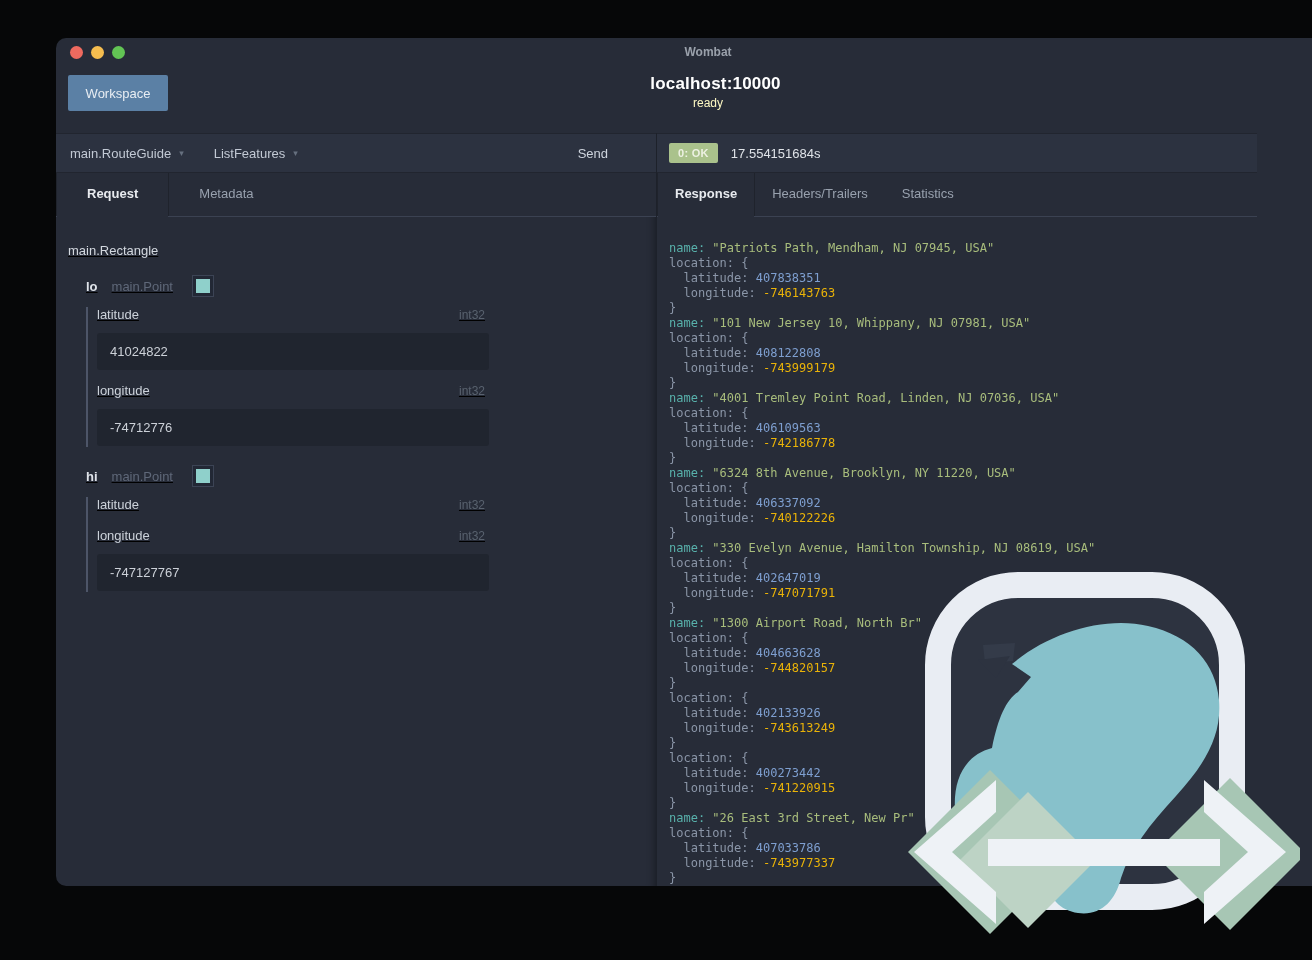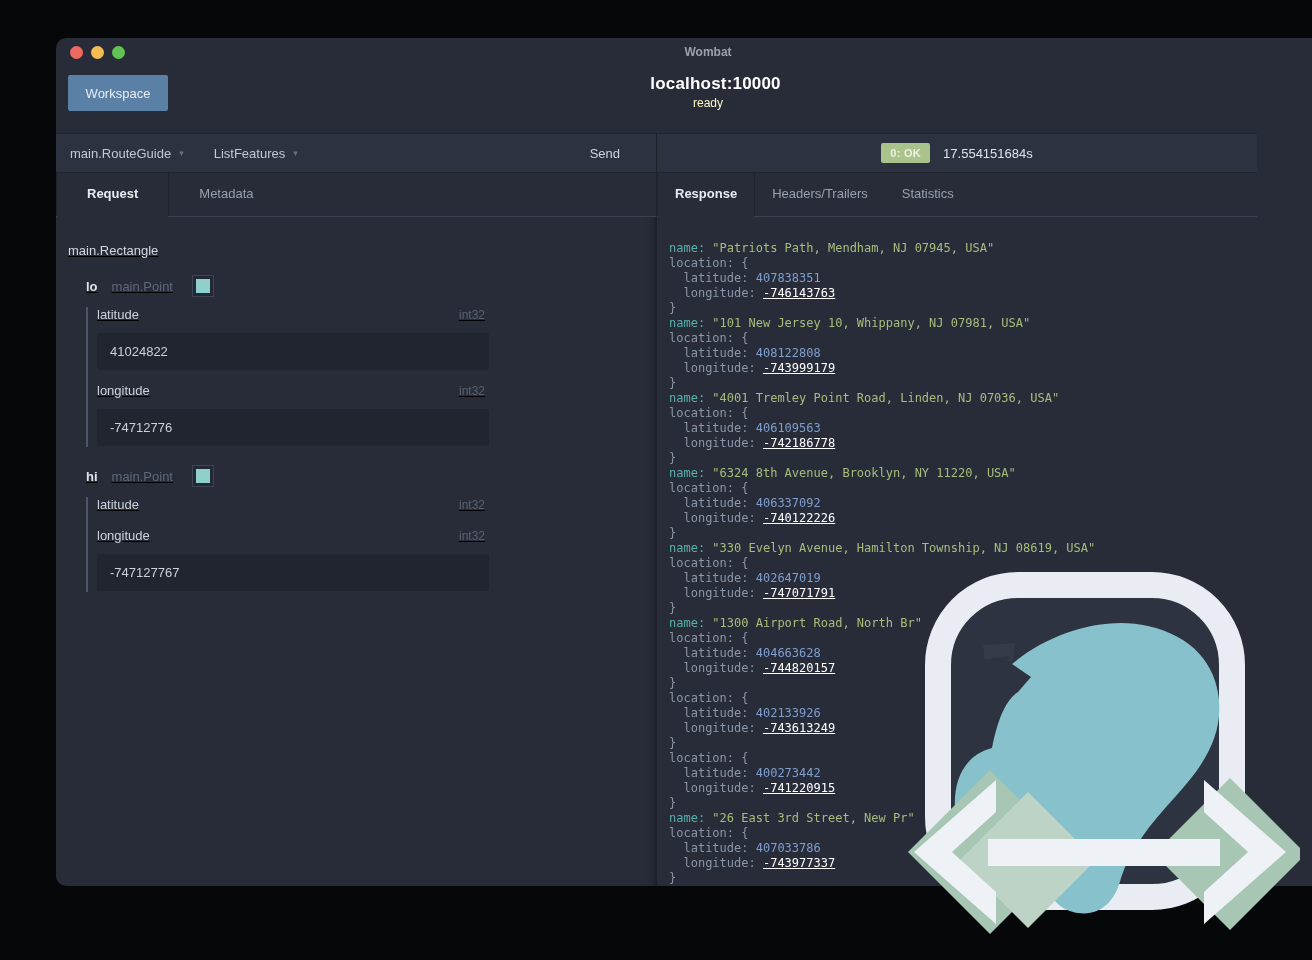--- a/index.html
+++ b/index.html
@@ -28,21 +28,21 @@
   .main{flex:1 1 auto;display:flex;min-height:0;}
   .panel{width:600px;display:flex;flex-direction:column;min-height:0;}
   .panel.right{border-left:1px solid #1d212a;}
   .panel.left{box-shadow:inset -9px 0 10px -9px rgba(0,0,0,.45);}
 
   .toolbar{height:38px;flex:0 0 auto;background:#2c3240;border-top:1px solid #21252f;
            border-bottom:1px solid #21252f;display:flex;align-items:center;padding:0 14px;
            font-size:13px;color:#c2c9d4;}
   .toolbar .chev{font-size:9px;color:#66707f;margin-left:8px;}
   .toolbar .method{margin-left:30px;}
-  .toolbar .send{margin-left:auto;margin-right:22px;color:#ced4dd;cursor:pointer;}
+  .toolbar .send{margin-left:auto;margin-right:34px;color:#ced4dd;cursor:pointer;}
 
   .tabs{height:43px;flex:0 0 auto;display:flex;border-bottom:1px solid #3b4252;background:#272c38;}
   .tab{line-height:42px;padding:0 30px;font-size:13px;color:#98a1ae;cursor:pointer;position:relative;}
   .tabs.rtabs .tab{padding:0 17px;}
   .tab.active{color:#e8ebef;font-weight:bold;background:#272c38;
               border-left:1px solid #1f232c;border-right:1px solid #1f232c;}
   .tab.active::after{content:"";position:absolute;left:0;right:0;bottom:-1px;height:1px;background:#272c38;}
 
   
   .form{flex:1 1 auto;overflow:hidden;padding:14px 12px 0 12px;position:relative;text-decoration:underline;}
@@ -57,33 +57,33 @@
   .children{margin-top:10px;border-left:2px solid #4d5568;padding-left:9px;width:403px;box-sizing:border-box;}
   .field{margin-top:12px;padding-bottom:1px;}
   .field:first-child{margin-top:6px;}
   .lrow{display:flex;align-items:baseline;height:18px;padding-right:4px;}
   .flabel{font-size:13px;color:#ccd2da;}
   .fprim{margin-left:auto;font-size:12px;color:#59626f;}
   .finput{margin-top:8px;width:100%;height:37px;box-sizing:border-box;background:#20252f;border:none;
           border-radius:3px;color:#ccd1d8;font-size:13px;font-family:inherit;padding:0 13px;}
 
   
-  .rstat{display:flex;align-items:center;padding:0 12px;height:38px;justify-content:center;}
+  .rstat{display:flex;align-items:center;padding:0 12px;height:38px;}
   .badge{background:#aac28c;color:#edf1e3;font-size:11px;font-weight:bold;
          padding:4px 9px;border-radius:2px;letter-spacing:.3px;}
   .elapsed{margin-left:13px;font-size:13px;color:#dfe3e8;}
 
   .respbody{flex:1 1 auto;overflow:hidden;padding:24px 0 0 12px;
             font-family:"DejaVu Sans Mono",monospace;font-size:12px;line-height:15px;}
   .rl{white-space:pre;}
   .rl .kn{color:#58b1ab;}
   .rl .k{color:#8b96a8;}
   .rl .s{color:#a8bd7c;}
   .rl .np{color:#7e9fd0;}
-  .rl .nn{color:#ffffff;text-decoration:underline;}
+  .rl .nn{color:#eab308;}
 
   
   .logo{position:absolute;left:900px;top:560px;width:400px;height:400px;z-index:10;pointer-events:none;}
 </style>
 </head>
 <body>
 
 <div class="window">
 
   <div class="titlebar">

